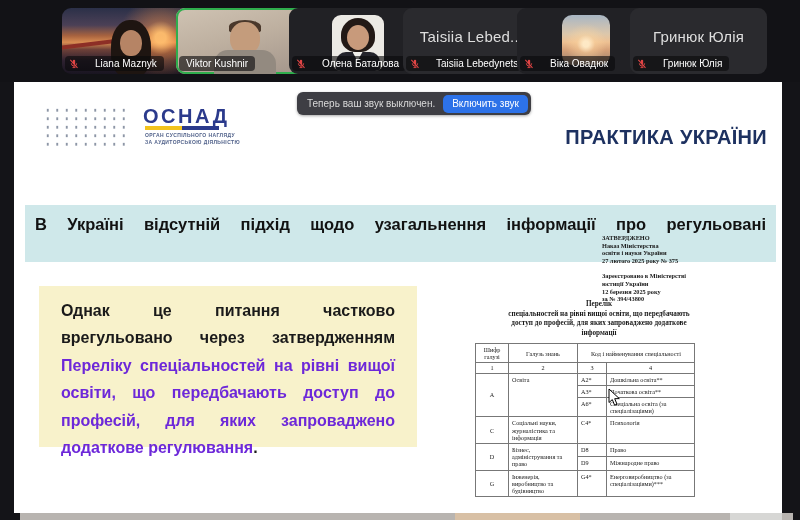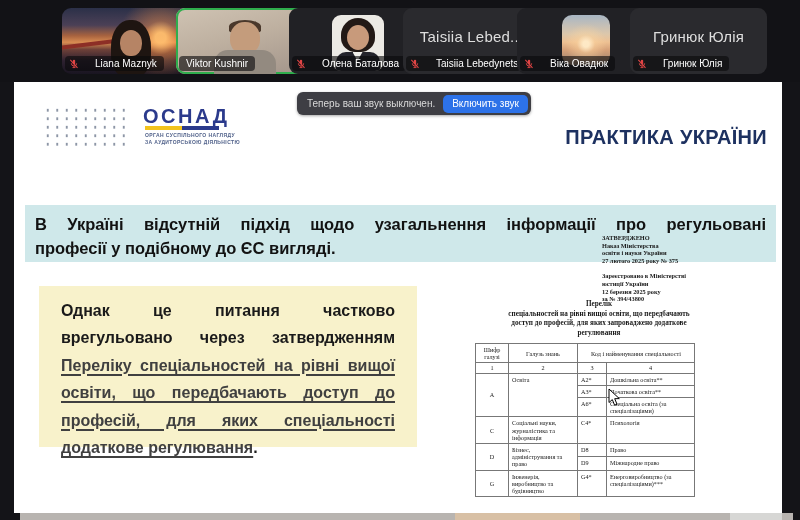--- a/index.html
+++ b/index.html
@@ -81,21 +81,21 @@
     color:#121212;font-size:16.5px;font-weight:bold;line-height:24px;margin-top:28px;
   }
   .jline{text-align:justify;text-align-last:justify;}
   .nline{text-align:left;}
   
   .note{
     position:absolute;left:25px;top:204px;width:334px;height:146px;
     background:#f8f2cb;padding:11px 22px 4px 22px;
     color:#1a1a1a;font-size:16px;font-weight:bold;line-height:27.4px;
   }
-  .note .red{color:#404040;text-decoration:underline;text-decoration-thickness:1.5px;text-underline-offset:3px;}
+  .note .red{color:#6d28d9;text-decoration-thickness:1.5px;text-underline-offset:3px;}
   
   .doc{position:absolute;left:405px;top:140px;width:360px;height:285px;font-family:"Liberation Serif", serif;color:#1a1a1a;}
   .doc-approve{position:absolute;left:183px;top:12px;font-size:6.3px;font-weight:bold;line-height:7.6px;}
   .doc-approve .grp2{margin-top:8px;}
   .doc-title{position:absolute;left:25px;top:78px;width:310px;text-align:center;font-size:7.2px;font-weight:bold;line-height:9.5px;}
   .doc-table{position:absolute;left:56px;top:121px;width:220px;border-collapse:collapse;font-size:6.2px;line-height:7.2px;}
   .doc-table td{border:0.7px solid #777;padding:2px 3px;vertical-align:top;}
   .doc-table .c{text-align:center;vertical-align:middle;}
   .doc-table .hdr{height:18px;}
   .doc-table .num td{padding:1px 3px;}
@@ -220,48 +220,47 @@
   <div class="logo-bar"></div>
   <div class="logo-sub">
     <div>ОРГАН СУСПІЛЬНОГО НАГЛЯДУ</div>
     <div>ЗА АУДИТОРСЬКОЮ ДІЯЛЬНІСТЮ</div>
   </div>
 
   <div class="s-title">ПРАКТИКА УКРАЇНИ</div>
 
   <div class="statement">
     <div class="jline">В Україні відсутній підхід щодо узагальнення інформації про регульовані</div>
-    <div class="nline">професії у подібному до ЄС вигляді.</div>
   </div>
 
   <div class="note">
     <div class="jline">Однак це питання частково</div>
     <div class="jline">врегульовано через затвердженням</div>
     <div class="jline red">Переліку спеціальностей на рівні вищої</div>
     <div class="jline red">освіти, що передбачають доступ до</div>
-    <div class="jline red">професій, для яких спеціальності</div>
+    <div class="jline red">професій, для яких запроваджено</div>
     <div class="nline"><span class="red">додаткове регулювання</span><span>.</span></div>
   </div>
 
   <div class="doc">
     <div class="doc-approve">
       <div>ЗАТВЕРДЖЕНО</div>
       <div>Наказ Міністерства</div>
       <div>освіти і науки України</div>
       <div>27 лютого 2025 року № 375</div>
       <div class="grp2">Зареєстровано в Міністерстві</div>
       <div>юстиції України</div>
       <div>12 березня 2025 року</div>
       <div>за № 394/43800</div>
     </div>
     <div class="doc-title">
       <div>Перелік</div>
       <div>спеціальностей на рівні вищої освіти, що передбачають</div>
       <div>доступ до професій, для яких запроваджено додаткове</div>
-      <div>регулювання</div>
+      <div>інформації</div>
     </div>
     <table class="doc-table">
       <tbody>
           <tr class="hdr">
         <td class="c" style="width:26px">Шифр галузі</td>
         <td class="c" style="width:62px">Галузь знань</td>
         <td class="c" colspan="2">Код і найменування спеціальності</td>
       </tr>
       <tr class="num">
         <td class="c">1</td>

